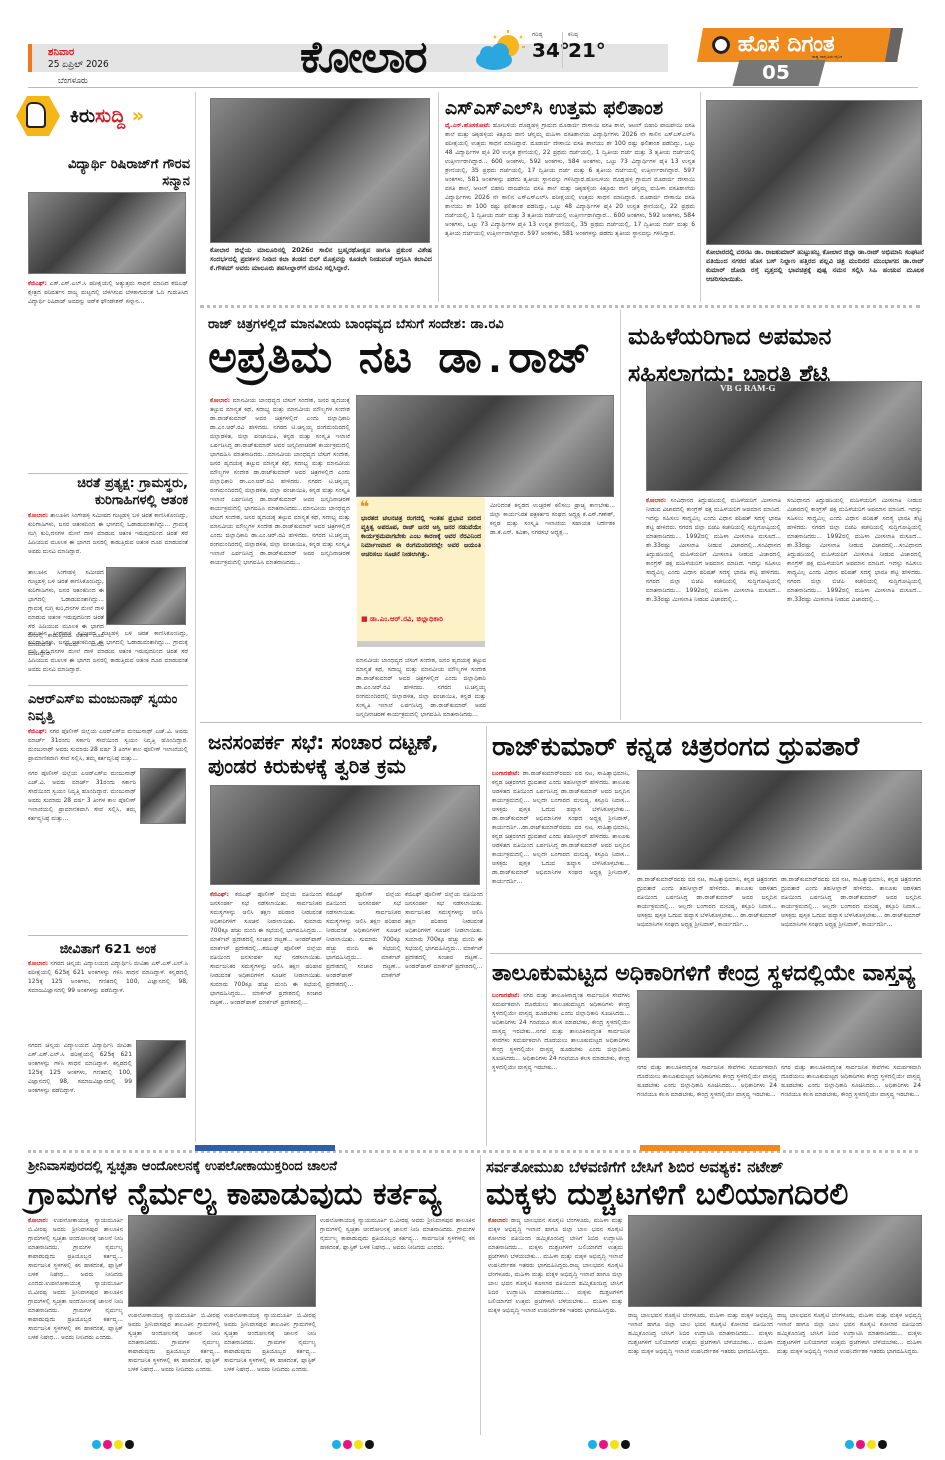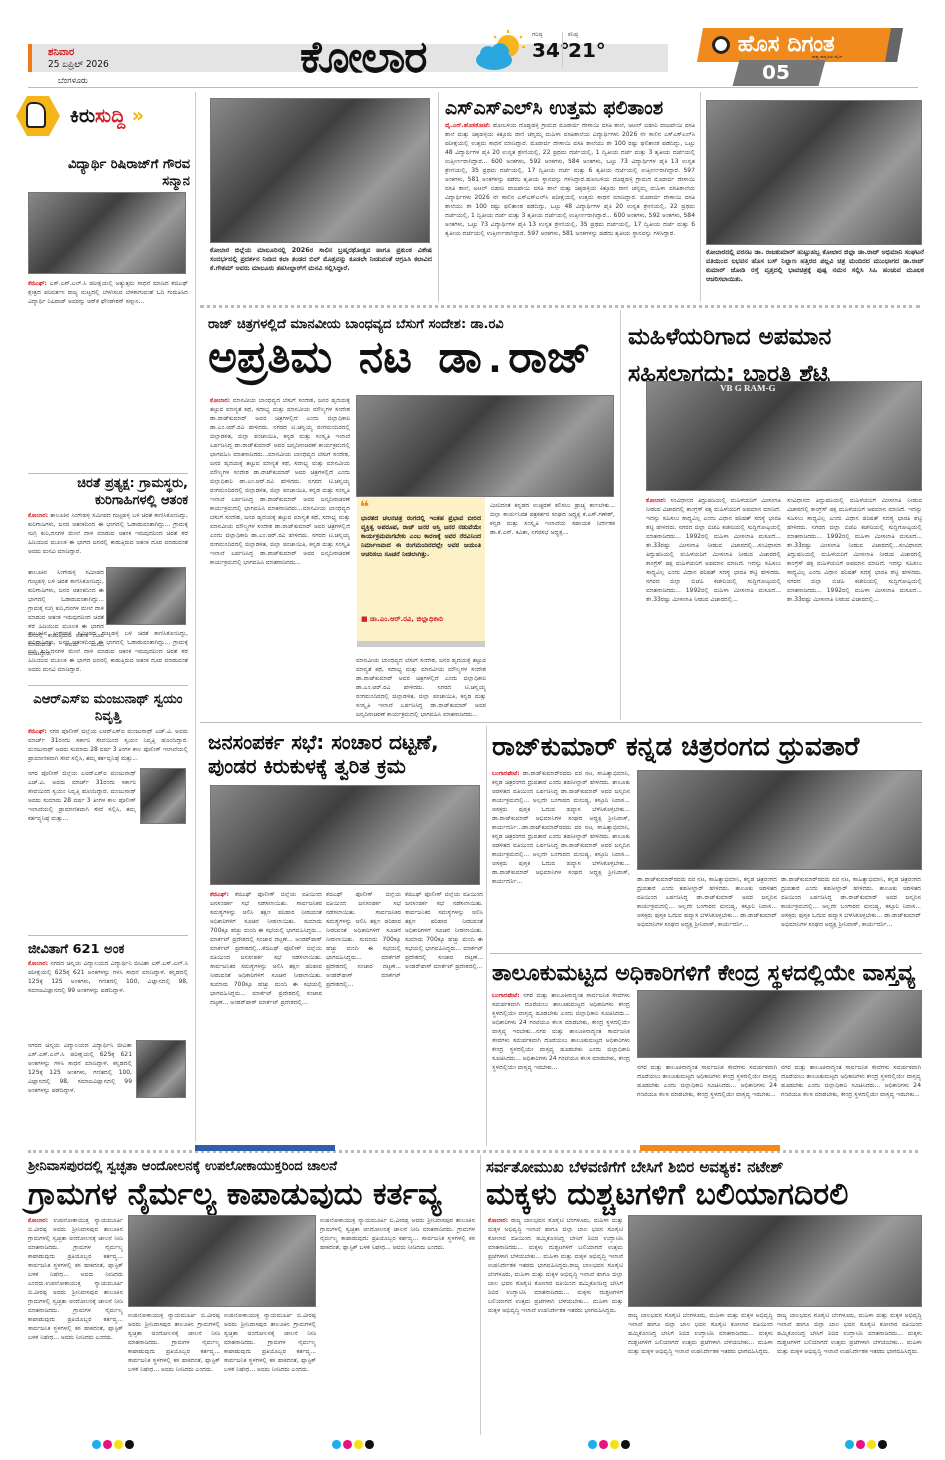--- a/index.html
+++ b/index.html
@@ -90,39 +90,39 @@
 <div class="abs txt" style="left:28px;top:278px;width:160px;height:200px"><b>ಕೆಜಿಎಫ್:</b> <span>ಎಸ್.ಎಸ್.ಎಲ್.ಸಿ ಪರೀಕ್ಷೆಯಲ್ಲಿ ಅತ್ಯುತ್ತಮ ಸಾಧನೆ ಮಾಡಿದ ಕೆಜಿಎಫ್ ಕ್ಷೇತ್ರದ ಪರಿವರ್ತನ ರಾಜ್ಯ ಮಟ್ಟದಲ್ಲಿ ಬೆಳಗಿಸುವ ಬೆಳಕಾಗುವಂತೆ ಓದಿ ಗುರುತಿಸಿದ ವಿದ್ಯಾರ್ಥಿ ರಿಷಿರಾಜ್ ಅವರನ್ನು ಆರ್‌ಕೆ ಫೌಂಡೇಶನ್ ಸನ್ಮಾನ...</span></div>
 <div class="abs rule" style="left:28px;top:473px;width:160px"></div>
 
 <div class="abs h-sm" style="left:28px;top:474px;width:160px;text-align:right">ಚಿರತೆ ಪ್ರತ್ಯಕ್ಷ: ಗ್ರಾಮಸ್ಥರು, ಕುರಿಗಾಹಿಗಳಲ್ಲಿ ಆತಂಕ</div>
 <div class="abs txt" style="left:28px;top:510px;width:160px;height:55px"><b>ಕೋಲಾರ:</b> <span>ತಾಲೂಕಿನ ಸಿಂಗೇಹಳ್ಳಿ ಸಮೀಪದ ಗುಟ್ಟಹಳ್ಳಿ ಬಳಿ ಚಿರತೆ ಕಾಣಿಸಿಕೊಂಡಿದ್ದು, ಕುರಿಗಾಹಿಗಳು, ಜನರ ಆತಂಕದಿಂದ ಈ ಭಾಗದಲ್ಲಿ ಓಡಾಡುವಂತಾಗಿದ್ದು... ಗ್ರಾಮಕ್ಕೆ ನುಗ್ಗಿ ಕುರಿ,ದನಗಳ ಮೇಲೆ ದಾಳಿ ಮಾಡುವ ಆತಂಕ ಇರುವುದರಿಂದ ಚಿರತೆ ಸೆರೆ ಹಿಡಿಯುವ ಮೂಲಕ ಈ ಭಾಗದ ಜನರಲ್ಲಿ ಕಾಡುತ್ತಿರುವ ಆತಂಕ ದೂರ ಮಾಡುವಂತೆ ಅವರು ಮನವಿ ಮಾಡಿದ್ದಾರೆ.</span></div>
 <div class="abs photo" style="left:106px;top:567px;width:80px;height:58px"></div>
 <div class="abs txt" style="left:28px;top:567px;width:76px;height:110px">ತಾಲೂಕಿನ ಸಿಂಗೇಹಳ್ಳಿ ಸಮೀಪದ ಗುಟ್ಟಹಳ್ಳಿ ಬಳಿ ಚಿರತೆ ಕಾಣಿಸಿಕೊಂಡಿದ್ದು, ಕುರಿಗಾಹಿಗಳು, ಜನರ ಆತಂಕದಿಂದ ಈ ಭಾಗದಲ್ಲಿ ಓಡಾಡುವಂತಾಗಿದ್ದು... ಗ್ರಾಮಕ್ಕೆ ನುಗ್ಗಿ ಕುರಿ,ದನಗಳ ಮೇಲೆ ದಾಳಿ ಮಾಡುವ ಆತಂಕ ಇರುವುದರಿಂದ ಚಿರತೆ ಸೆರೆ ಹಿಡಿಯುವ ಮೂಲಕ ಈ ಭಾಗದ ಜನರಲ್ಲಿ ಕಾಡುತ್ತಿರುವ ಆತಂಕ ದೂರ ಮಾಡುವಂತೆ ಅವರು ಮನವಿ ಮಾಡಿದ್ದಾರೆ.</div>
 <div class="abs txt" style="left:28px;top:628px;width:160px;height:45px">ತಾಲೂಕಿನ ಸಿಂಗೇಹಳ್ಳಿ ಸಮೀಪದ ಗುಟ್ಟಹಳ್ಳಿ ಬಳಿ ಚಿರತೆ ಕಾಣಿಸಿಕೊಂಡಿದ್ದು, ಕುರಿಗಾಹಿಗಳು, ಜನರ ಆತಂಕದಿಂದ ಈ ಭಾಗದಲ್ಲಿ ಓಡಾಡುವಂತಾಗಿದ್ದು... ಗ್ರಾಮಕ್ಕೆ ನುಗ್ಗಿ ಕುರಿ,ದನಗಳ ಮೇಲೆ ದಾಳಿ ಮಾಡುವ ಆತಂಕ ಇರುವುದರಿಂದ ಚಿರತೆ ಸೆರೆ ಹಿಡಿಯುವ ಮೂಲಕ ಈ ಭಾಗದ ಜನರಲ್ಲಿ ಕಾಡುತ್ತಿರುವ ಆತಂಕ ದೂರ ಮಾಡುವಂತೆ ಅವರು ಮನವಿ ಮಾಡಿದ್ದಾರೆ.</div>
 <div class="abs rule" style="left:28px;top:685px;width:160px"></div>
 
-<div class="abs h-sm" style="left:28px;top:690px;width:160px;text-align:center">ಎಆರ್‌ಎಸ್‌ಐ ಮಂಜುನಾಥ್ ಸ್ವಯಂ ನಿವೃತ್ತಿ</div>
+<div class="abs h-sm" style="left:28px;top:690px;width:160px;text-align:left">ಎಆರ್‌ಎಸ್‌ಐ ಮಂಜುನಾಥ್ ಸ್ವಯಂ ನಿವೃತ್ತಿ</div>
 <div class="abs txt" style="left:28px;top:726px;width:160px;height:36px"><b>ಕೆಜಿಎಫ್:</b> <span>ನಗರ ಪೊಲೀಸ್ ಜಿಲ್ಲೆಯ ಎಆರ್‌ಎಸ್‌ಐ ಮಂಜುನಾಥ್ ಎಚ್.ವಿ. ಅವರು ಮಾರ್ಚ್ 31ರಂದು ಸರ್ಕಾರಿ ಸೇವೆಯಿಂದ ಸ್ವಯಂ ನಿವೃತ್ತಿ ಹೊಂದಿದ್ದಾರೆ. ಮಂಜುನಾಥ್ ಅವರು ಸುಮಾರು 28 ವರ್ಷ 3 ತಿಂಗಳ ಕಾಲ ಪೊಲೀಸ್ ಇಲಾಖೆಯಲ್ಲಿ ಪ್ರಾಮಾಣಿಕವಾಗಿ ಸೇವೆ ಸಲ್ಲಿಸಿ, ತಮ್ಮ ಕರ್ತವ್ಯನಿಷ್ಠೆ ಮತ್ತು...</span></div>
 <div class="abs photo" style="left:140px;top:768px;width:46px;height:56px"></div>
 <div class="abs txt" style="left:28px;top:768px;width:108px;height:160px">ನಗರ ಪೊಲೀಸ್ ಜಿಲ್ಲೆಯ ಎಆರ್‌ಎಸ್‌ಐ ಮಂಜುನಾಥ್ ಎಚ್.ವಿ. ಅವರು ಮಾರ್ಚ್ 31ರಂದು ಸರ್ಕಾರಿ ಸೇವೆಯಿಂದ ಸ್ವಯಂ ನಿವೃತ್ತಿ ಹೊಂದಿದ್ದಾರೆ. ಮಂಜುನಾಥ್ ಅವರು ಸುಮಾರು 28 ವರ್ಷ 3 ತಿಂಗಳ ಕಾಲ ಪೊಲೀಸ್ ಇಲಾಖೆಯಲ್ಲಿ ಪ್ರಾಮಾಣಿಕವಾಗಿ ಸೇವೆ ಸಲ್ಲಿಸಿ, ತಮ್ಮ ಕರ್ತವ್ಯನಿಷ್ಠೆ ಮತ್ತು...</div>
 <div class="abs rule" style="left:28px;top:935px;width:160px"></div>
 
-<div class="abs h-sm" style="left:28px;top:940px;width:160px;text-align:left">ಜೀವಿತಾಗೆ 621 ಅಂಕ</div>
+<div class="abs h-sm" style="left:28px;top:940px;width:160px;text-align:center">ಜೀವಿತಾಗೆ 621 ಅಂಕ</div>
 <div class="abs txt" style="left:28px;top:958px;width:160px;height:80px"><b>ಕೋಲಾರ:</b> <span>ನಗರದ ಚಿನ್ಮಯ ವಿದ್ಯಾಲಯದ ವಿದ್ಯಾರ್ಥಿನಿ ಜೀವಿತಾ ಎಸ್.ಎಸ್.ಎಲ್.ಸಿ ಪರೀಕ್ಷೆಯಲ್ಲಿ 625ಕ್ಕೆ 621 ಅಂಕಗಳನ್ನು ಗಳಿಸಿ ಸಾಧನೆ ಮಾಡಿದ್ದಾಳೆ. ಕನ್ನಡದಲ್ಲಿ 125ಕ್ಕೆ 125 ಅಂಕಗಳು, ಗಣಿತದಲ್ಲಿ 100, ವಿಜ್ಞಾನದಲ್ಲಿ 98, ಸಮಾಜವಿಜ್ಞಾನದಲ್ಲಿ 99 ಅಂಕಗಳನ್ನು ಪಡೆದಿದ್ದಾಳೆ.</span></div>
 <div class="abs photo" style="left:136px;top:1040px;width:50px;height:58px"></div>
 <div class="abs txt" style="left:28px;top:1040px;width:104px;height:100px">ನಗರದ ಚಿನ್ಮಯ ವಿದ್ಯಾಲಯದ ವಿದ್ಯಾರ್ಥಿನಿ ಜೀವಿತಾ ಎಸ್.ಎಸ್.ಎಲ್.ಸಿ ಪರೀಕ್ಷೆಯಲ್ಲಿ 625ಕ್ಕೆ 621 ಅಂಕಗಳನ್ನು ಗಳಿಸಿ ಸಾಧನೆ ಮಾಡಿದ್ದಾಳೆ. ಕನ್ನಡದಲ್ಲಿ 125ಕ್ಕೆ 125 ಅಂಕಗಳು, ಗಣಿತದಲ್ಲಿ 100, ವಿಜ್ಞಾನದಲ್ಲಿ 98, ಸಮಾಜವಿಜ್ಞಾನದಲ್ಲಿ 99 ಅಂಕಗಳನ್ನು ಪಡೆದಿದ್ದಾಳೆ.</div>
 
 <div class="abs photo" style="left:210px;top:98px;width:220px;height:145px"></div>
 <div class="abs txt" style="left:210px;top:246px;width:222px;height:54px;font-weight:bold;font-size:6.5px">ಕೋಲಾರ ಜಿಲ್ಲೆಯ ಮಾಲೂರಿನಲ್ಲಿ 2026ರ ಸಾಲಿನ ಬ್ರಹ್ಮರಥೋತ್ಸವ ಹಾಗೂ ಪ್ರಕುಂಠ ವಿಶೇಷ ಸಂದರ್ಭದಲ್ಲಿ ಪ್ರದರ್ಶನ ನೀಡಿದ ಕಲಾ ತಂಡದ ಬಿಲ್ ಮೊತ್ತವನ್ನು ಕೂಡಲೇ ನೀಡುವಂತೆ ಆಗ್ರಹಿಸಿ ಕಲಾವಿದ ಕೆ.ಗೌತಮ್ ಅವರು ಮಾಲೂರು ತಹಸೀಲ್ದಾರ್‌ಗೆ ಮನವಿ ಸಲ್ಲಿಸಿದ್ದಾರೆ.</div>
 <div class="abs vrule" style="left:438px;top:92px;height:210px"></div>
 <div class="abs h-md" style="left:445px;top:96px;width:250px">ಎಸ್‌ಎಸ್‌ಎಲ್‌ಸಿ ಉತ್ತಮ ಫಲಿತಾಂಶ</div>
 <div class="abs txt" style="left:445px;top:120px;width:250px;height:185px"><b>ವೈ.ಎನ್.ಹೊಸಕೋಟೆ:</b> <span>ಹೋಬಳಿಯ ದೊಡ್ಡಹಳ್ಳಿ ಗ್ರಾಮದ ಮೊರಾರ್ಜಿ ದೇಸಾಯಿ ವಸತಿ ಶಾಲೆ, ಅಟಲ್ ಬಿಹಾರಿ ವಾಜಪೇಯಿ ವಸತಿ ಶಾಲೆ ಮತ್ತು ಚಿಕ್ಕಹಳ್ಳಿಯ ಕಿತ್ತೂರು ರಾಣಿ ಚೆನ್ನಮ್ಮ ಮಹಿಳಾ ವಸತಿಶಾಲೆಯ ವಿದ್ಯಾರ್ಥಿಗಳು 2026 ನೇ ಸಾಲಿನ ಎಸ್‌ಎಸ್‌ಎಲ್‌ಸಿ ಪರೀಕ್ಷೆಯಲ್ಲಿ ಉತ್ತಮ ಸಾಧನೆ ಮಾಡಿದ್ದಾರೆ. ಮೊರಾರ್ಜಿ ದೇಸಾಯಿ ವಸತಿ ಶಾಲೆಯು ಶೇ 100 ರಷ್ಟು ಫಲಿತಾಂಶ ಪಡೆದಿದ್ದು, ಒಟ್ಟು 48 ವಿದ್ಯಾರ್ಥಿಗಳ ಪೈಕಿ 20 ಉನ್ನತ ಶ್ರೇಣಿಯಲ್ಲಿ, 22 ಪ್ರಥಮ ದರ್ಜೆಯಲ್ಲಿ, 1 ದ್ವಿತೀಯ ದರ್ಜೆ ಮತ್ತು 3 ತೃತೀಯ ದರ್ಜೆಯಲ್ಲಿ ಉತ್ತೀರ್ಣರಾಗಿದ್ದಾರೆ... 600 ಅಂಕಗಳು, 592 ಅಂಕಗಳು, 584 ಅಂಕಗಳು, ಒಟ್ಟು 73 ವಿದ್ಯಾರ್ಥಿಗಳ ಪೈಕಿ 13 ಉನ್ನತ ಶ್ರೇಣಿಯಲ್ಲಿ, 35 ಪ್ರಥಮ ದರ್ಜೆಯಲ್ಲಿ, 17 ದ್ವಿತೀಯ ದರ್ಜೆ ಮತ್ತು 6 ತೃತೀಯ ದರ್ಜೆಯಲ್ಲಿ ಉತ್ತೀರ್ಣರಾಗಿದ್ದಾರೆ. 597 ಅಂಕಗಳು, 581 ಅಂಕಗಳನ್ನು ಪಡೆದು ತೃತೀಯ ಸ್ಥಾನವನ್ನು ಗಳಿಸಿದ್ದಾರೆ.</span><span>ಹೋಬಳಿಯ ದೊಡ್ಡಹಳ್ಳಿ ಗ್ರಾಮದ ಮೊರಾರ್ಜಿ ದೇಸಾಯಿ ವಸತಿ ಶಾಲೆ, ಅಟಲ್ ಬಿಹಾರಿ ವಾಜಪೇಯಿ ವಸತಿ ಶಾಲೆ ಮತ್ತು ಚಿಕ್ಕಹಳ್ಳಿಯ ಕಿತ್ತೂರು ರಾಣಿ ಚೆನ್ನಮ್ಮ ಮಹಿಳಾ ವಸತಿಶಾಲೆಯ ವಿದ್ಯಾರ್ಥಿಗಳು 2026 ನೇ ಸಾಲಿನ ಎಸ್‌ಎಸ್‌ಎಲ್‌ಸಿ ಪರೀಕ್ಷೆಯಲ್ಲಿ ಉತ್ತಮ ಸಾಧನೆ ಮಾಡಿದ್ದಾರೆ. ಮೊರಾರ್ಜಿ ದೇಸಾಯಿ ವಸತಿ ಶಾಲೆಯು ಶೇ 100 ರಷ್ಟು ಫಲಿತಾಂಶ ಪಡೆದಿದ್ದು, ಒಟ್ಟು 48 ವಿದ್ಯಾರ್ಥಿಗಳ ಪೈಕಿ 20 ಉನ್ನತ ಶ್ರೇಣಿಯಲ್ಲಿ, 22 ಪ್ರಥಮ ದರ್ಜೆಯಲ್ಲಿ, 1 ದ್ವಿತೀಯ ದರ್ಜೆ ಮತ್ತು 3 ತೃತೀಯ ದರ್ಜೆಯಲ್ಲಿ ಉತ್ತೀರ್ಣರಾಗಿದ್ದಾರೆ... 600 ಅಂಕಗಳು, 592 ಅಂಕಗಳು, 584 ಅಂಕಗಳು, ಒಟ್ಟು 73 ವಿದ್ಯಾರ್ಥಿಗಳ ಪೈಕಿ 13 ಉನ್ನತ ಶ್ರೇಣಿಯಲ್ಲಿ, 35 ಪ್ರಥಮ ದರ್ಜೆಯಲ್ಲಿ, 17 ದ್ವಿತೀಯ ದರ್ಜೆ ಮತ್ತು 6 ತೃತೀಯ ದರ್ಜೆಯಲ್ಲಿ ಉತ್ತೀರ್ಣರಾಗಿದ್ದಾರೆ. 597 ಅಂಕಗಳು, 581 ಅಂಕಗಳನ್ನು ಪಡೆದು ತೃತೀಯ ಸ್ಥಾನವನ್ನು ಗಳಿಸಿದ್ದಾರೆ.</span></div>
 <div class="abs vrule" style="left:700px;top:92px;height:210px"></div>
 <div class="abs photo" style="left:706px;top:100px;width:216px;height:145px"></div>
-<div class="abs txt" style="left:706px;top:248px;width:218px;height:54px;font-weight:bold;font-size:6.5px">ಕೋಲಾರದಲ್ಲಿ ವರನಟ ಡಾ. ರಾಜಕುಮಾರ್ ಹುಟ್ಟುಹಬ್ಬ ಕೋಲಾರ ಜಿಲ್ಲಾ ಡಾ.ರಾಜ್ ಅಭಿಮಾನಿ ಸಂಘಟನೆ ವತಿಯಿಂದ ಲಭವನ ಹೊಸ ಬಸ್ ನಿಲ್ದಾಣ ಹತ್ತಿರದ ಪಲ್ಲವಿ ಚಿತ್ರ ಮಂದಿರದ ಮುಂಭಾಗದ ಡಾ.ರಾಜ್ ಕುಮಾರ್ ಜೋಡಿ ರಸ್ತೆ ವೃತ್ತದಲ್ಲಿ ಭಾವಚಿತ್ರಕ್ಕೆ ಪುಷ್ಪ ನಮನ ಸಲ್ಲಿಸಿ ಸಿಹಿ ಹಂಚುವ ಮೂಲಕ ಆಚರಿಸಲಾಯಿತು.</div>
+<div class="abs txt" style="left:706px;top:248px;width:218px;height:54px;font-weight:bold;font-size:6.5px">ಕೋಲಾರದಲ್ಲಿ ವರನಟ ಡಾ. ರಾಜಕುಮಾರ್ ಹುಟ್ಟುಹಬ್ಬ ಕೋಲಾರ ಜಿಲ್ಲಾ ಡಾ.ರಾಜ್ ಅಭಿಮಾನಿ ಸಂಘಟನೆ ವತಿಯಿಂದ ನಗರದ ಹೊಸ ಬಸ್ ನಿಲ್ದಾಣ ಹತ್ತಿರದ ಪಲ್ಲವಿ ಚಿತ್ರ ಮಂದಿರದ ಮುಂಭಾಗದ ಡಾ.ರಾಜ್ ಕುಮಾರ್ ಜೋಡಿ ರಸ್ತೆ ವೃತ್ತದಲ್ಲಿ ಭಾವಚಿತ್ರಕ್ಕೆ ಪುಷ್ಪ ನಮನ ಸಲ್ಲಿಸಿ ಸಿಹಿ ಹಂಚುವ ಮೂಲಕ ಆಚರಿಸಲಾಯಿತು.</div>
 <div class="abs dots" style="left:200px;top:305px;width:720px"></div>
 
 <div class="abs" style="left:208px;top:316px;width:410px;font-size:13px;font-weight:bold">ರಾಜ್ ಚಿತ್ರಗಳಲ್ಲಿದೆ ಮಾನವೀಯ ಬಾಂಧವ್ಯದ ಬೆಸುಗೆ ಸಂದೇಶ: ಡಾ.ರವಿ</div>
 <div class="abs h-xl" style="left:208px;top:334px;width:410px">ಅಪ್ರತಿಮ ನಟ ಡಾ.ರಾಜ್</div>
 <div class="abs txt" style="left:210px;top:395px;width:140px;height:325px"><b>ಕೋಲಾರ:</b> <span>ಮಾನವೀಯ ಬಾಂಧವ್ಯದ ಬೆಸುಗೆ ಸಂದೇಶ, ಜನರ ಹೃದಯಕ್ಕೆ ತಟ್ಟುವ ಮಾನ್ಯತೆ ಕಥೆ, ಸದಾಭ್ಯ ಮತ್ತು ಮಾನವೀಯ ಮೌಲ್ಯಗಳ ಸಂದೇಶ ಡಾ.ರಾಜ್‌ಕುಮಾರ್ ಅವರ ಚಿತ್ರಗಳಲ್ಲಿದೆ ಎಂದು ಜಿಲ್ಲಾಧಿಕಾರಿ ಡಾ.ಎಂ.ಆರ್.ರವಿ ಹೇಳಿದರು. ನಗರದ ಟಿ.ಚನ್ನಯ್ಯ ರಂಗಮಂದಿರದಲ್ಲಿ ಜಿಲ್ಲಾಡಳಿತ, ಜಿಲ್ಲಾ ಪಂಚಾಯಿತಿ, ಕನ್ನಡ ಮತ್ತು ಸಂಸ್ಕೃತಿ ಇಲಾಖೆ ಏರ್ಪಡಿಸಿದ್ದ ಡಾ.ರಾಜ್‌ಕುಮಾರ್ ಅವರ ಜನ್ಮದಿನಾಚರಣೆ ಕಾರ್ಯಕ್ರಮದಲ್ಲಿ ಭಾಗವಹಿಸಿ ಮಾತನಾಡಿದರು...</span><span>ಮಾನವೀಯ ಬಾಂಧವ್ಯದ ಬೆಸುಗೆ ಸಂದೇಶ, ಜನರ ಹೃದಯಕ್ಕೆ ತಟ್ಟುವ ಮಾನ್ಯತೆ ಕಥೆ, ಸದಾಭ್ಯ ಮತ್ತು ಮಾನವೀಯ ಮೌಲ್ಯಗಳ ಸಂದೇಶ ಡಾ.ರಾಜ್‌ಕುಮಾರ್ ಅವರ ಚಿತ್ರಗಳಲ್ಲಿದೆ ಎಂದು ಜಿಲ್ಲಾಧಿಕಾರಿ ಡಾ.ಎಂ.ಆರ್.ರವಿ ಹೇಳಿದರು. ನಗರದ ಟಿ.ಚನ್ನಯ್ಯ ರಂಗಮಂದಿರದಲ್ಲಿ ಜಿಲ್ಲಾಡಳಿತ, ಜಿಲ್ಲಾ ಪಂಚಾಯಿತಿ, ಕನ್ನಡ ಮತ್ತು ಸಂಸ್ಕೃತಿ ಇಲಾಖೆ ಏರ್ಪಡಿಸಿದ್ದ ಡಾ.ರಾಜ್‌ಕುಮಾರ್ ಅವರ ಜನ್ಮದಿನಾಚರಣೆ ಕಾರ್ಯಕ್ರಮದಲ್ಲಿ ಭಾಗವಹಿಸಿ ಮಾತನಾಡಿದರು...</span><span>ಮಾನವೀಯ ಬಾಂಧವ್ಯದ ಬೆಸುಗೆ ಸಂದೇಶ, ಜನರ ಹೃದಯಕ್ಕೆ ತಟ್ಟುವ ಮಾನ್ಯತೆ ಕಥೆ, ಸದಾಭ್ಯ ಮತ್ತು ಮಾನವೀಯ ಮೌಲ್ಯಗಳ ಸಂದೇಶ ಡಾ.ರಾಜ್‌ಕುಮಾರ್ ಅವರ ಚಿತ್ರಗಳಲ್ಲಿದೆ ಎಂದು ಜಿಲ್ಲಾಧಿಕಾರಿ ಡಾ.ಎಂ.ಆರ್.ರವಿ ಹೇಳಿದರು. ನಗರದ ಟಿ.ಚನ್ನಯ್ಯ ರಂಗಮಂದಿರದಲ್ಲಿ ಜಿಲ್ಲಾಡಳಿತ, ಜಿಲ್ಲಾ ಪಂಚಾಯಿತಿ, ಕನ್ನಡ ಮತ್ತು ಸಂಸ್ಕೃತಿ ಇಲಾಖೆ ಏರ್ಪಡಿಸಿದ್ದ ಡಾ.ರಾಜ್‌ಕುಮಾರ್ ಅವರ ಜನ್ಮದಿನಾಚರಣೆ ಕಾರ್ಯಕ್ರಮದಲ್ಲಿ ಭಾಗವಹಿಸಿ ಮಾತನಾಡಿದರು...</span></div>
 <div class="abs photo" style="left:356px;top:395px;width:258px;height:102px"></div>
 <div class="abs quote">
   <div style="color:#f08a1c;font-size:16px;font-weight:bold;line-height:12px;margin:4px 3px 0">❝</div>
   <div class="txt" style="padding:0 4px;font-weight:bold;color:#222;font-size:6.3px;height:100px">ಭಾರತದ ಚಲನಚಿತ್ರ ರಂಗದಲ್ಲಿ ಇಂತಹ ಪ್ರಭಾವ ಬೀರಿದ ವ್ಯಕ್ತಿತ್ವ ಅಪರೂಪ, ರಾಜ್ ಜನರ ಆಸ್ತಿ ಜನರ ನಡುವೆಯೇ ಕಾರ್ಯಕ್ರಮವಾಗಬೇಕು ಎಂಬ ಕಾರಣಕ್ಕೆ ಅವರ ನೆರವಿನಿಂದ ನಿರ್ಮಾಣವಾದ ಈ ರಂಗಮಂದಿರದಲ್ಲೇ ಅವರ ಜಯಂತಿ ಆಚರಿಸಲು ಸೂಚನೆ ನೀಡಲಾಗಿತ್ತು.</div>
   <div style="font-size:7px;color:#d2232a;font-weight:bold;padding:2px 4px">■ <span>ಡಾ.ಎಂ.ಆರ್.ರವಿ, ಜಿಲ್ಲಾಧಿಕಾರಿ</span></div>

